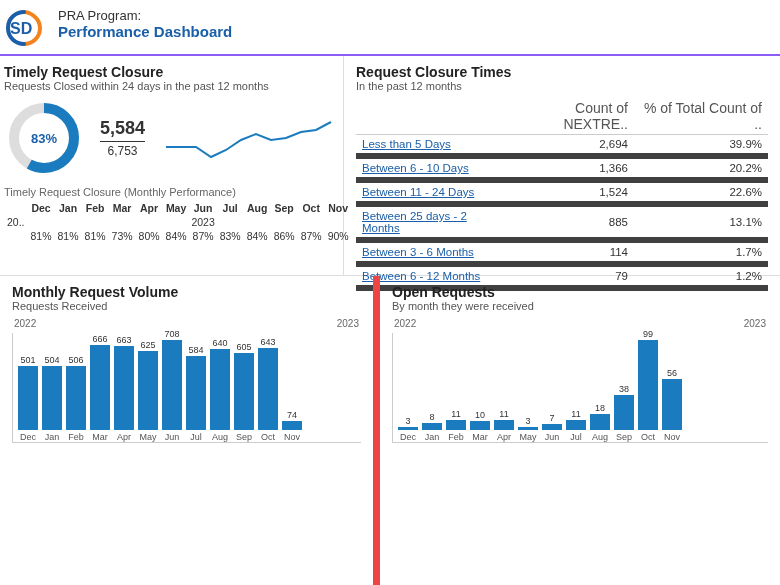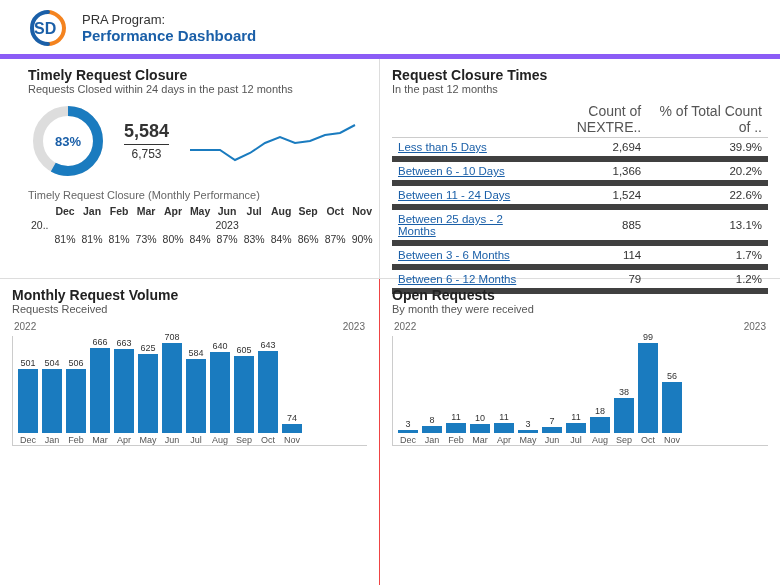--- a/index.html
+++ b/index.html
@@ -1,30 +1,30 @@
 <!DOCTYPE html>
 <html><head>
   <meta charset="utf-8">
   <style>
     * { box-sizing: border-box; margin: 0; padding: 0; }
     body { font-family: Arial, sans-serif; background: #fff; width: 780px; height: 585px; overflow: hidden; font-size: 12px; }
 
-    .header { display: flex; align-items: center; padding: 8px 24px 6px; border-bottom: 5px solid #8b5cf6; }
+    .header { display: flex; padding: 8px 0 6px; border-bottom: 2px solid #8b5cf6; }
     .logo { width: 48px; height: 40px; margin-right: 10px; position: relative; }
     .header-title { }
     .header-title .pra { font-size: 13px; color: #333; }
     .header-title .perf { font-size: 15px; font-weight: bold; color: #1a5fa8; }
 
     .main { display: flex; flex-direction: column; height: calc(585px - 56px); }
 
     .top-row { display: flex; height: 220px; border-bottom: 1px solid #ddd; }
     .bottom-row { display: flex; flex: 1; }
 
     
-    .panel-trc { width: 380px; padding: 8px 28px; border-right: 1px solid #ddd; }
+    .panel-trc { width: 344px; padding: 8px 4px; border-right: 1px solid #ddd; }
     .panel-title { font-size: 14px; font-weight: bold; color: #222; }
     .panel-subtitle { font-size: 11px; color: #555; margin-bottom: 6px; }
 
     .trc-content { display: flex; align-items: center; gap: 16px; }
 
     
     .donut-wrap { position: relative; width: 80px; height: 80px; flex-shrink: 0; }
 
     .trc-numbers { text-align: center; }
     .trc-num-top { font-size: 18px; font-weight: bold; color: #333; border-bottom: 1px solid #333; padding-bottom: 2px; margin-bottom: 2px; }
@@ -43,21 +43,21 @@
     
     .panel-rct { flex: 1; padding: 8px 12px; }
     .rct-table { width: 100%; border-collapse: collapse; margin-top: 6px; font-size: 11.5px; }
     .rct-table th { text-align: right; font-size: 14px; color: #555; font-weight: normal; padding: 2px 6px; border-bottom: 1px solid #ccc; }
     .rct-table th:first-child { text-align: left; }
     .rct-table td { padding: 3px 6px; border-bottom: 6px solid #404040; }
     .rct-table td:first-child { color: #1a5fa8; text-decoration: underline; cursor: pointer; }
     .rct-table td:not(:first-child) { text-align: right; color: #333; }
 
     
-    .panel-mrv { width: 380px; padding: 8px 12px; border-right: 1px solid #ef4444; }
+    .panel-mrv { width: 380px; padding: 8px 12px; border-right: 7px solid #ef4444; }
     .panel-or { flex: 1; padding: 8px 12px; }
 
     .bar-chart { position: relative; margin-top: 4px; }
     .bar-chart-inner { display: flex; align-items: flex-end; gap: 2px; height: 110px; border-left: 1px solid #ccc; border-bottom: 1px solid #ccc; padding: 0 4px; }
     .bar-group { display: flex; flex-direction: column; align-items: center; min-width: 22px; }
     .bar { background: #1a7bbf; width: 20px; }
     .bar-label-val { font-size: 9px; color: #333; margin-bottom: 1px; }
     .bar-label-x { font-size: 9px; color: #555; margin-top: 2px; }
 
     svg.donut { width: 80px; height: 80px; }

